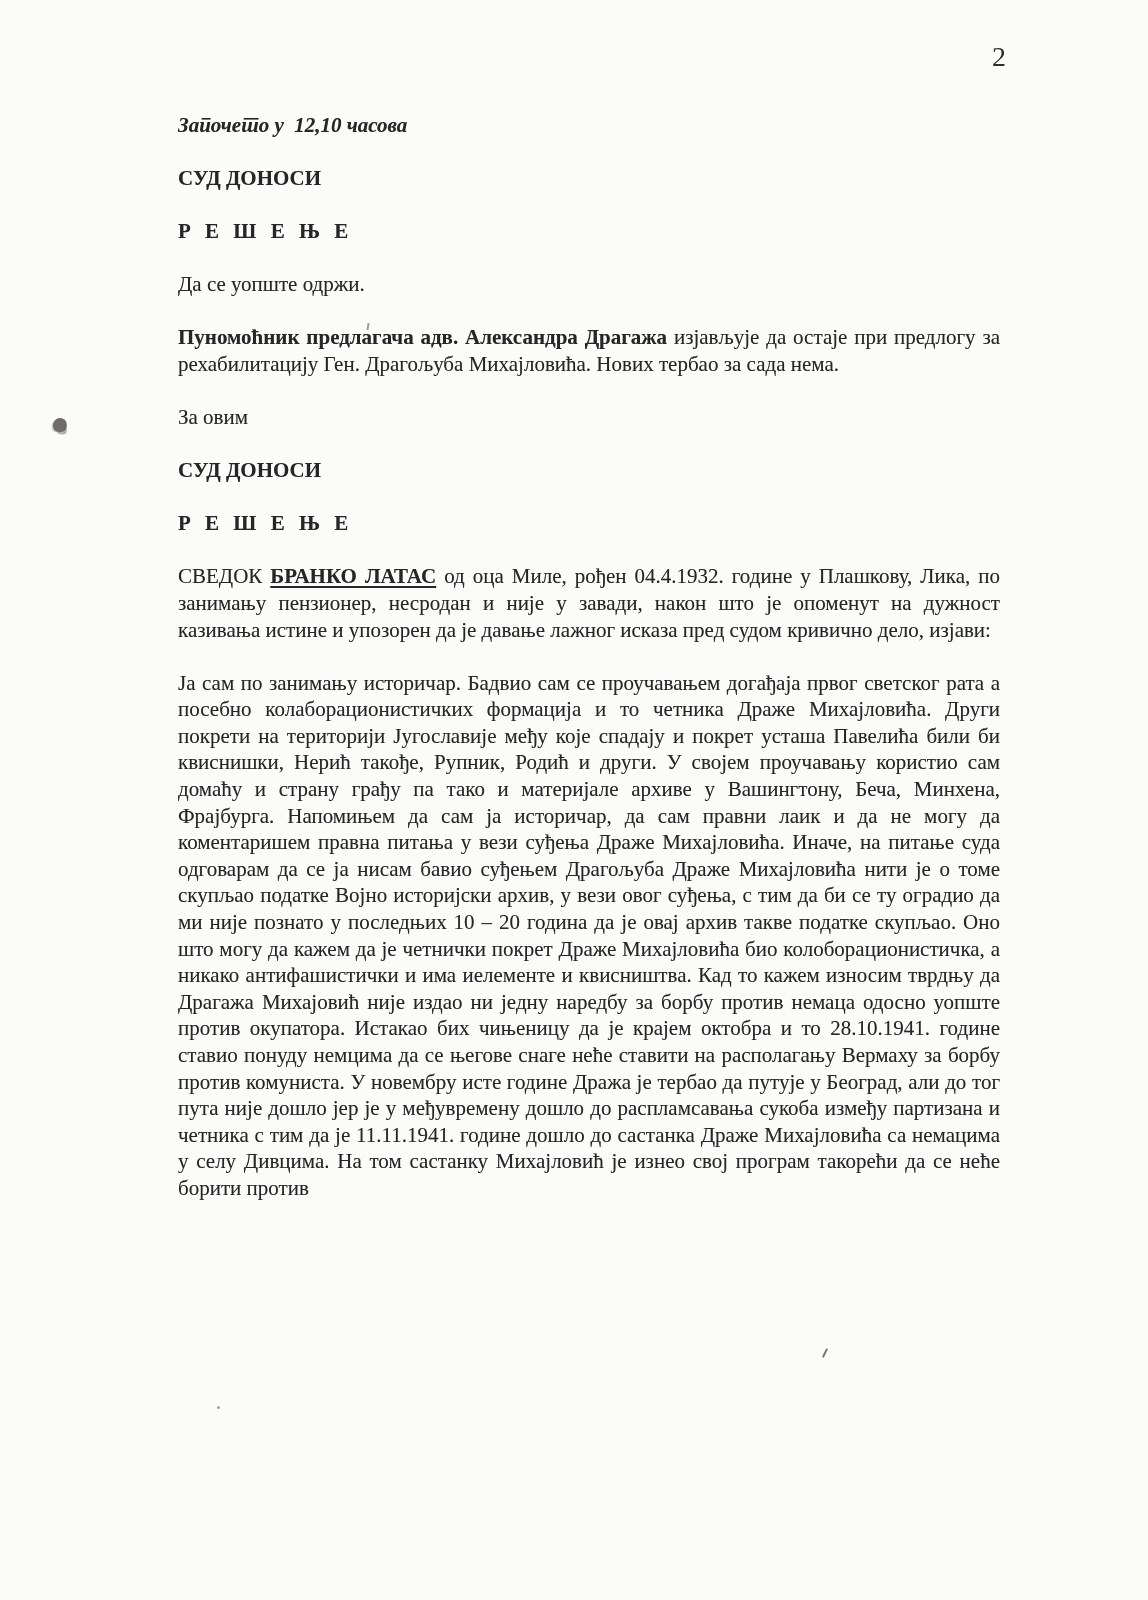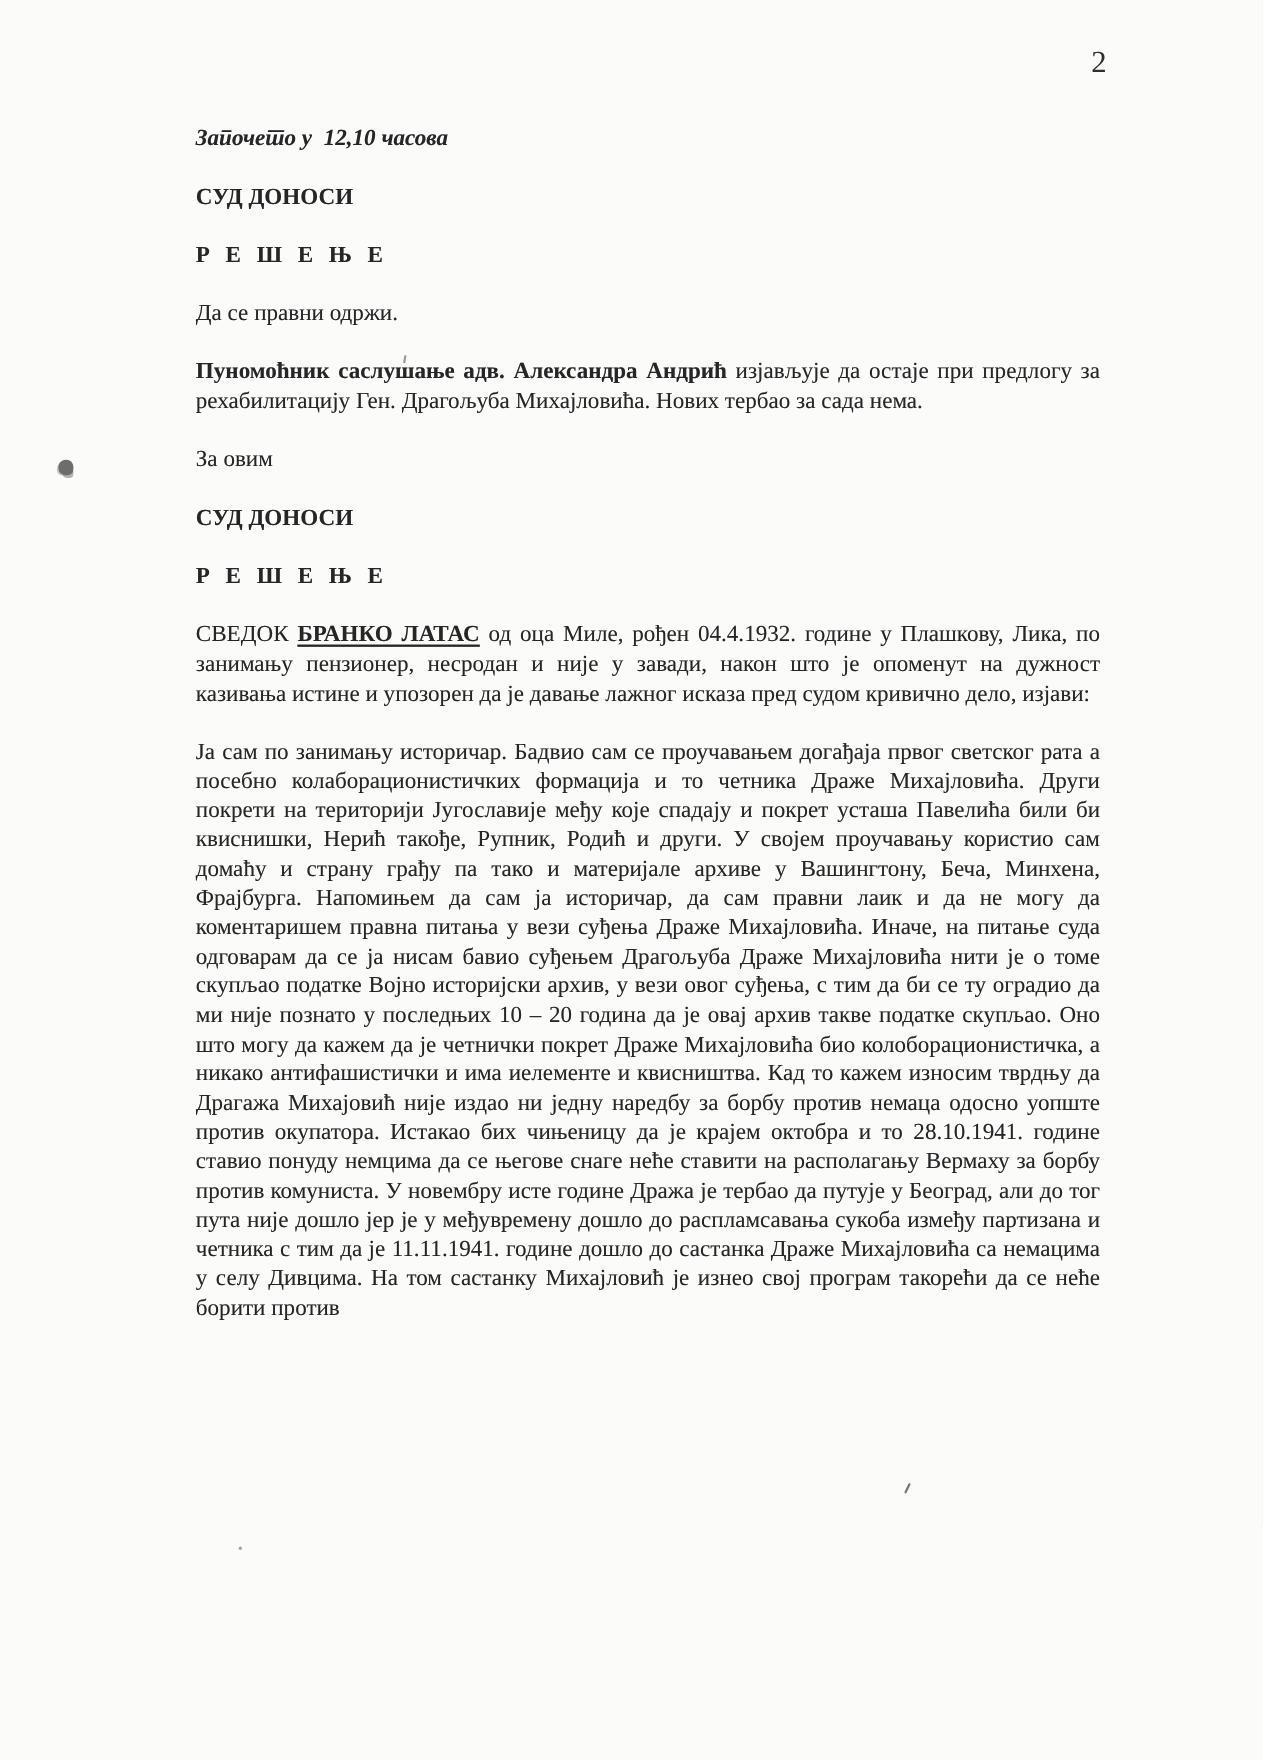--- a/index.html
+++ b/index.html
@@ -99,23 +99,23 @@
   <div class="page-number">2</div>
 
   <div class="content">
 
     <p class="started">Започето у&nbsp; 12,10 часова</p>
 
     <p class="heading">СУД ДОНОСИ</p>
 
     <p class="heading spaced">Р Е Ш Е Њ Е</p>
 
-    <p>Да се правни одржи.</p>
+    <p>Да се уопште одржи.</p>
 
-    <p class="just"><b>Пуномоћник саслушање адв. Александра Андрић</b> <span>изјављује да остаје при предлогу за рехабилитацију Ген. Драгољуба Михајловића. Нових тербао за сада нема.</span></p>
+    <p class="just"><b>Пуномоћник предлагача адв. Александра Драгажа</b> <span>изјављује да остаје при предлогу за рехабилитацију Ген. Драгољуба Михајловића. Нових тербао за сада нема.</span></p>
 
     <p>За овим</p>
 
     <p class="heading">СУД ДОНОСИ</p>
 
     <p class="heading spaced">Р Е Ш Е Њ Е</p>
 
 
     <p class="just"><span>СВЕДОК</span> <b class="u">БРАНКО ЛАТАС</b> <span>од оца Миле, рођен 04.4.1932. године у Плашкову, Лика, по занимању пензионер, несродан и није у завади, након што је опоменут на дужност казивања истине и упозорен да је давање лажног исказа пред судом кривично дело, изјави:</span></p>
 

